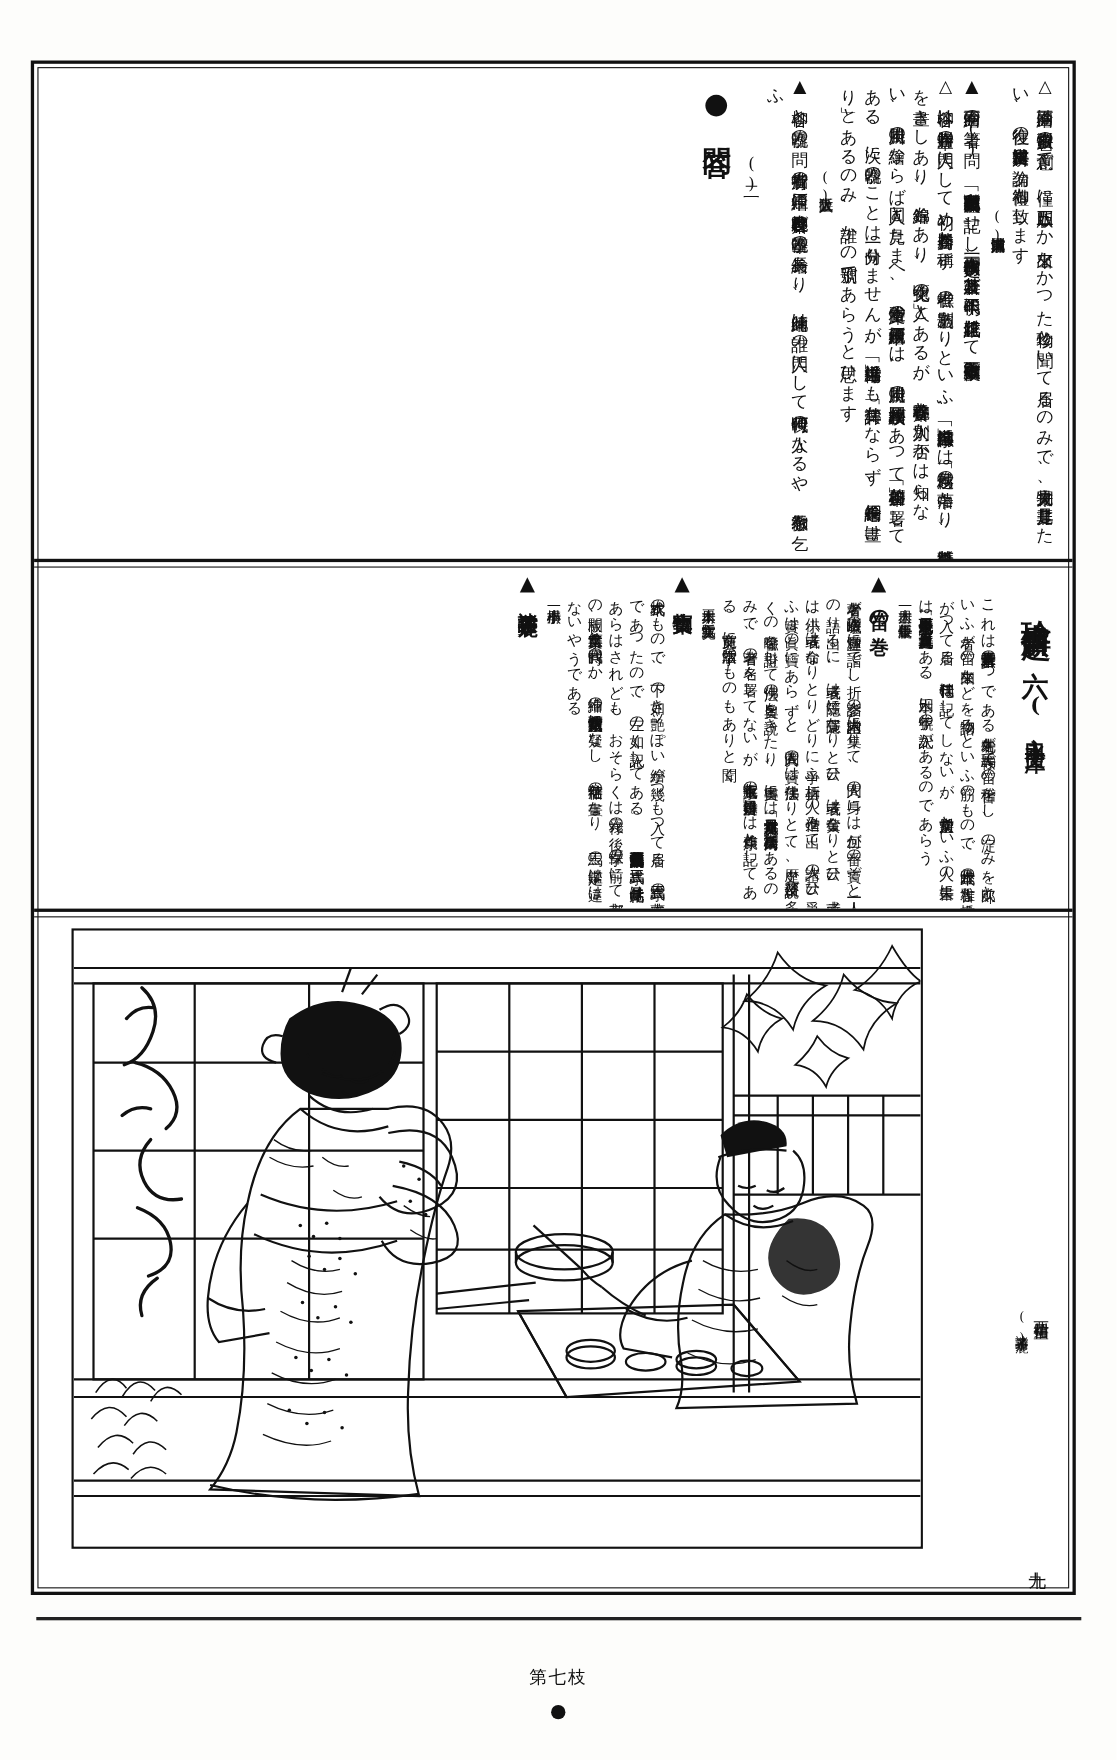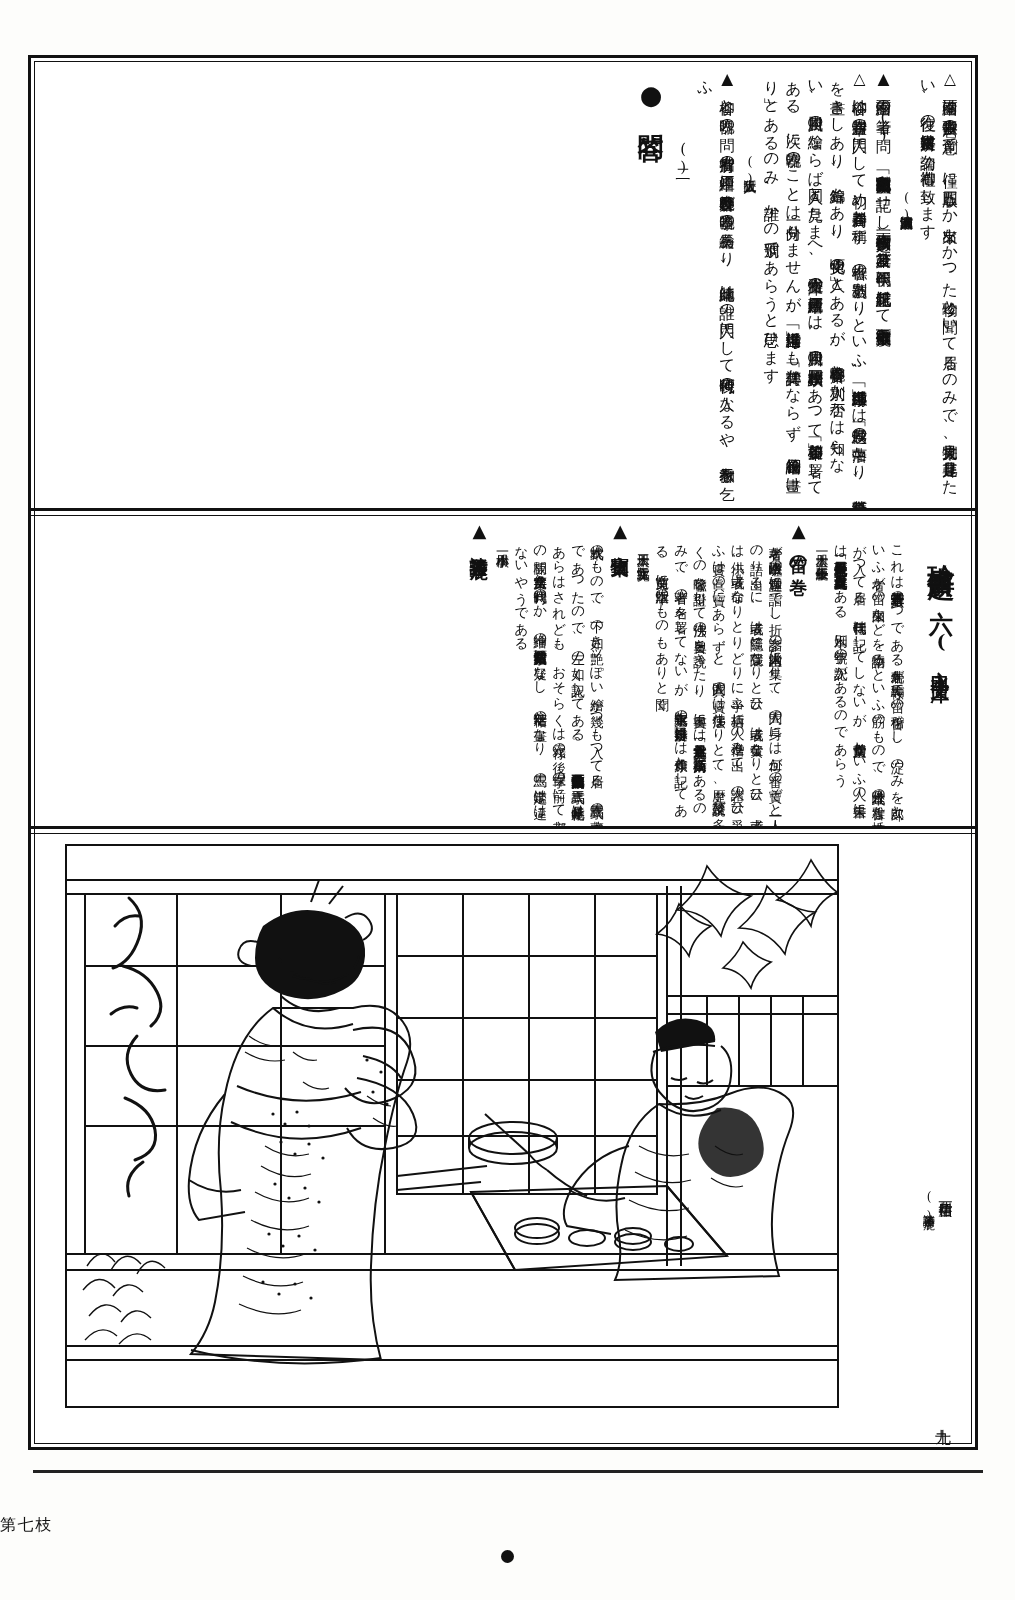--- a/index.html
+++ b/index.html
@@ -190,20 +190,21 @@
     font-family: "DejaVu Serif", serif;
     font-size: 16px;
   }
 
   
   .footer {
     position: absolute;
     left: 0;
     top: 1470px;
     width: 1015px;
+    text-align: center;
   }
   .footer-rule {
     width: 950px;
     margin: 0 auto;
     border-top: 3px solid #222;
   }
   .footer-label {
     margin-top: 42px;
     font-family: "DejaVu Serif", serif;
     font-size: 16px;

